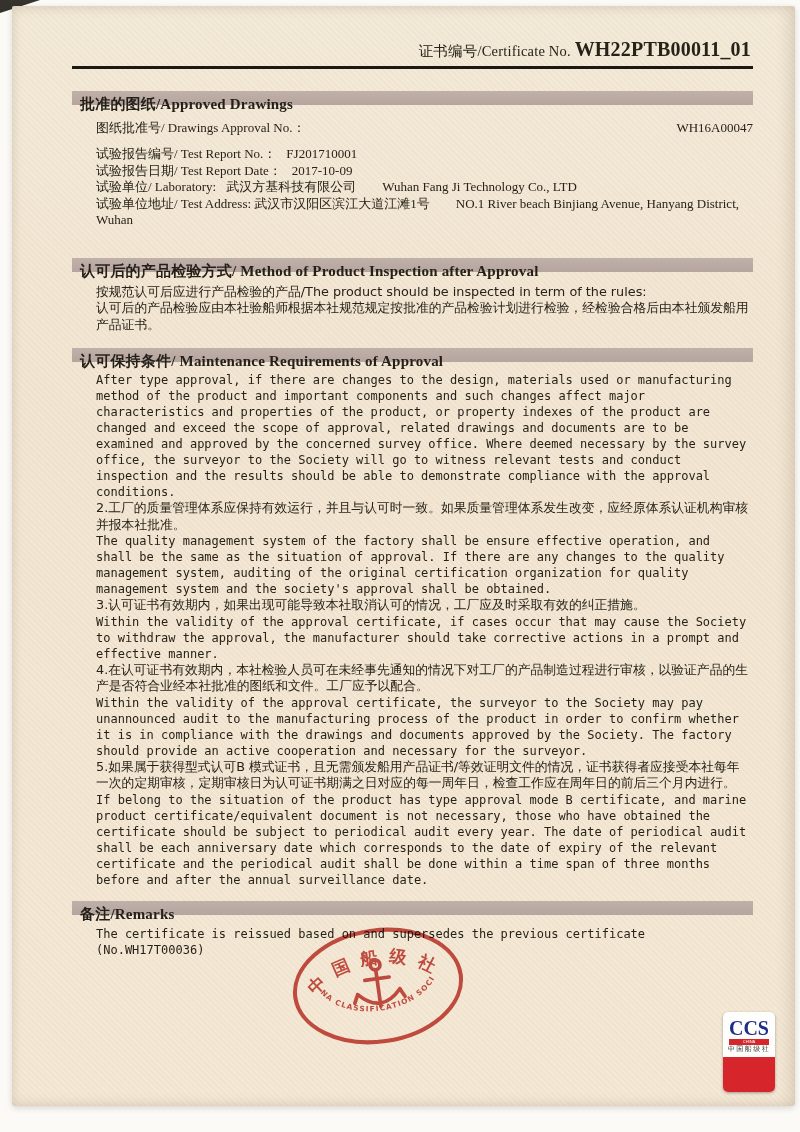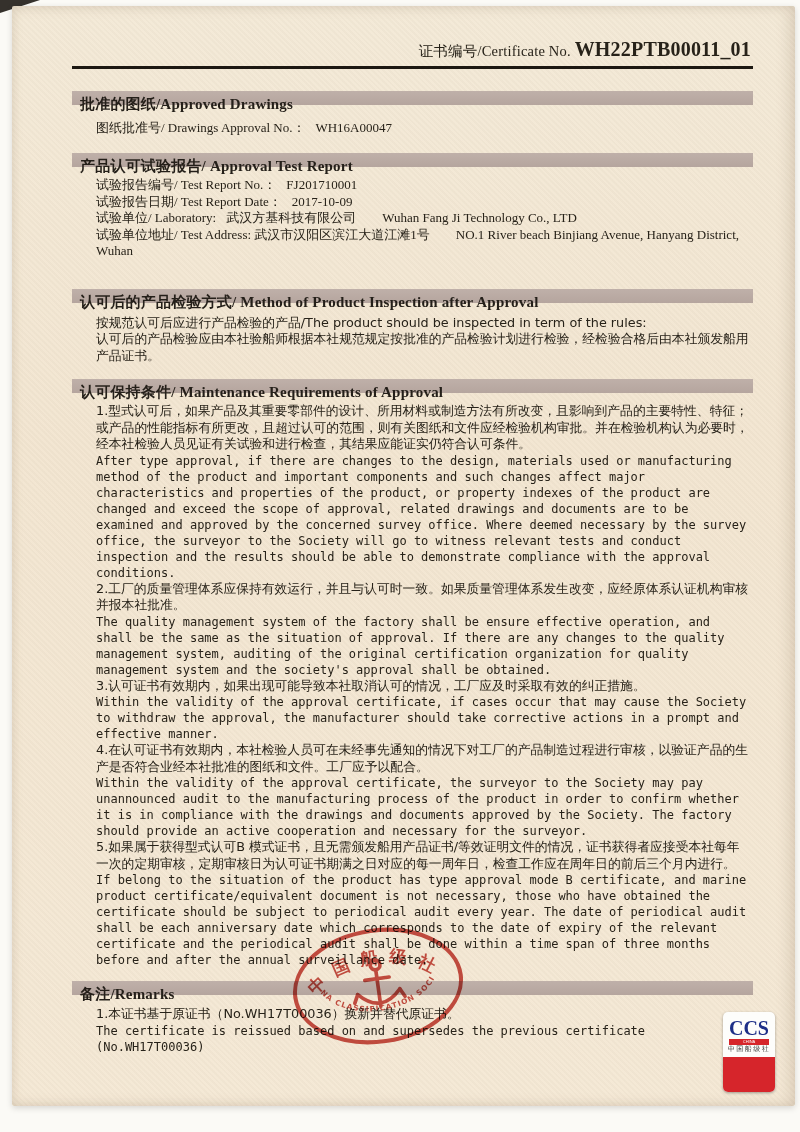--- a/index.html
+++ b/index.html
@@ -34,21 +34,21 @@
   .bar{
     background:linear-gradient(180deg,#bfb0a9 0%,#b5a59e 100%);
     font-weight:bold;font-size:15px;line-height:26px;height:14px;
     padding-left:8px;color:#241f19;letter-spacing:.2px;
   }
   .bar1{margin-top:22px;}
   .bar2{margin-top:17px;}
   .bar3{margin-top:29px;}
   .bar4{margin-top:15px;}
   .bar5{margin-top:13px;}
-  .fieldrow{display:flex;gap:10px;font-size:13px;margin-top:14px;padding-left:24px;line-height:17px;}
+  .fieldrow{display:flex;gap:10px;font-size:13px;margin-top:14px;padding-left:24px;line-height:17px;justify-content:space-between;}
   .fieldrow .lab{white-space:nowrap;}
   .reportrows{margin-top:10px;padding-left:24px;font-size:13px;line-height:16.5px;}
   .reportrows .row{display:flex;gap:10px;}
   .reportrows .row.wrap{display:block;}
   .bodytext{padding-left:24px;padding-right:2px;}
   .zh{font-size:12.8px;line-height:16.5px;font-family:"DejaVu Sans",sans-serif;}
   .en{font-size:12px;line-height:16px;font-family:"DejaVu Sans Mono",monospace;}
   .bodytext p{margin:0;}
   .method{margin-top:12px;}
   .maint{margin-top:10px;}
@@ -95,21 +95,20 @@
       <span class="num">WH22PTB00011_01</span>
     </div>
     <div class="rule"></div>
 
     <div class="bar bar1">批准的图纸/Approved Drawings</div>
     <div class="fieldrow">
       <span class="lab">图纸批准号/ Drawings Approval No.：</span>
       <span>WH16A00047</span>
     </div>
 
-    <div class="bar bar2">产品认可试验报告/ Approval Test Report</div>
     <div class="reportrows">
       <div class="row">
         <span class="lab">试验报告编号/ Test Report No.：</span>
         <span>FJ201710001</span>
       </div>
       <div class="row">
         <span class="lab">试验报告日期/ Test Report Date：</span>
         <span>2017-10-09</span>
       </div>
       <div class="row">
@@ -123,35 +122,33 @@
     </div>
 
     <div class="bar bar3">认可后的产品检验方式/ Method of Product Inspection after Approval</div>
     <div class="bodytext method">
       <p class="zh">按规范认可后应进行产品检验的产品/The product should be inspected in term of the rules:</p>
       <p class="zh">认可后的产品检验应由本社验船师根据本社规范规定按批准的产品检验计划进行检验，经检验合格后由本社颁发船用产品证书。</p>
     </div>
 
     <div class="bar bar4">认可保持条件/ Maintenance Requirements of Approval</div>
     <div class="bodytext maint">
-      <p class="zh">1.型式认可后，如果产品及其重要零部件的设计、所用材料或制造方法有所改变，且影响到产品的主要特性、特征；或产品的性能指标有所更改，且超过认可的范围，则有关图纸和文件应经检验机构审批。并在检验机构认为必要时，经本社检验人员见证有关试验和进行检查，其结果应能证实仍符合认可条件。</p>
       <p class="en">After type approval, if there are changes to the design, materials used or manufacturing method of the product and important components and such changes affect major characteristics and properties of the product, or property indexes of the product are changed and exceed the scope of approval, related drawings and documents are to be examined and approved by the concerned survey office. Where deemed necessary by the survey office, the surveyor to the Society will go to witness relevant tests and conduct inspection and the results should be able to demonstrate compliance with the approval conditions.</p>
       <p class="zh">2.工厂的质量管理体系应保持有效运行，并且与认可时一致。如果质量管理体系发生改变，应经原体系认证机构审核并报本社批准。</p>
       <p class="en">The quality management system of the factory shall be ensure effective operation, and shall be the same as the situation of approval. If there are any changes to the quality management system, auditing of the original certification organization for quality management system and the society's approval shall be obtained.</p>
       <p class="zh">3.认可证书有效期内，如果出现可能导致本社取消认可的情况，工厂应及时采取有效的纠正措施。</p>
       <p class="en">Within the validity of the approval certificate, if cases occur that may cause the Society to withdraw the approval, the manufacturer should take corrective actions in a prompt and effective manner.</p>
       <p class="zh">4.在认可证书有效期内，本社检验人员可在未经事先通知的情况下对工厂的产品制造过程进行审核，以验证产品的生产是否符合业经本社批准的图纸和文件。工厂应予以配合。</p>
       <p class="en">Within the validity of the approval certificate, the surveyor to the Society may pay unannounced audit to the manufacturing process of the product in order to confirm whether it is in compliance with the drawings and documents approved by the Society. The factory should provide an active cooperation and necessary for the surveyor.</p>
       <p class="zh">5.如果属于获得型式认可B 模式证书，且无需颁发船用产品证书/等效证明文件的情况，证书获得者应接受本社每年一次的定期审核，定期审核日为认可证书期满之日对应的每一周年日，检查工作应在周年日的前后三个月内进行。</p>
       <p class="en">If belong to the situation of the product has type approval mode B certificate, and marine product certificate/equivalent document is not necessary, those who have obtained the certificate should be subject to periodical audit every year. The date of periodical audit shall be each anniversary date which corresponds to the date of expiry of the relevant certificate and the periodical audit shall be done within a time span of three months before and after the annual surveillance date.</p>
     </div>
 
     <div class="bar bar5">备注/Remarks</div>
     <div class="bodytext remarks">
-      <p class="zh">1.本证书基于原证书（No.WH17T00036）换新并替代原证书。</p>
       <p class="en">The certificate is reissued based on and supersedes the previous certificate (No.WH17T00036)</p>
 
     </div>
 
   </div>
 </div>
 
 <svg class="stamp" viewBox="0 0 220 150" aria-hidden="true">
   <defs>
     <path id="stArcTop" d="M 22,96 A 90,62 0 0 1 198,96" fill="none"></path>

